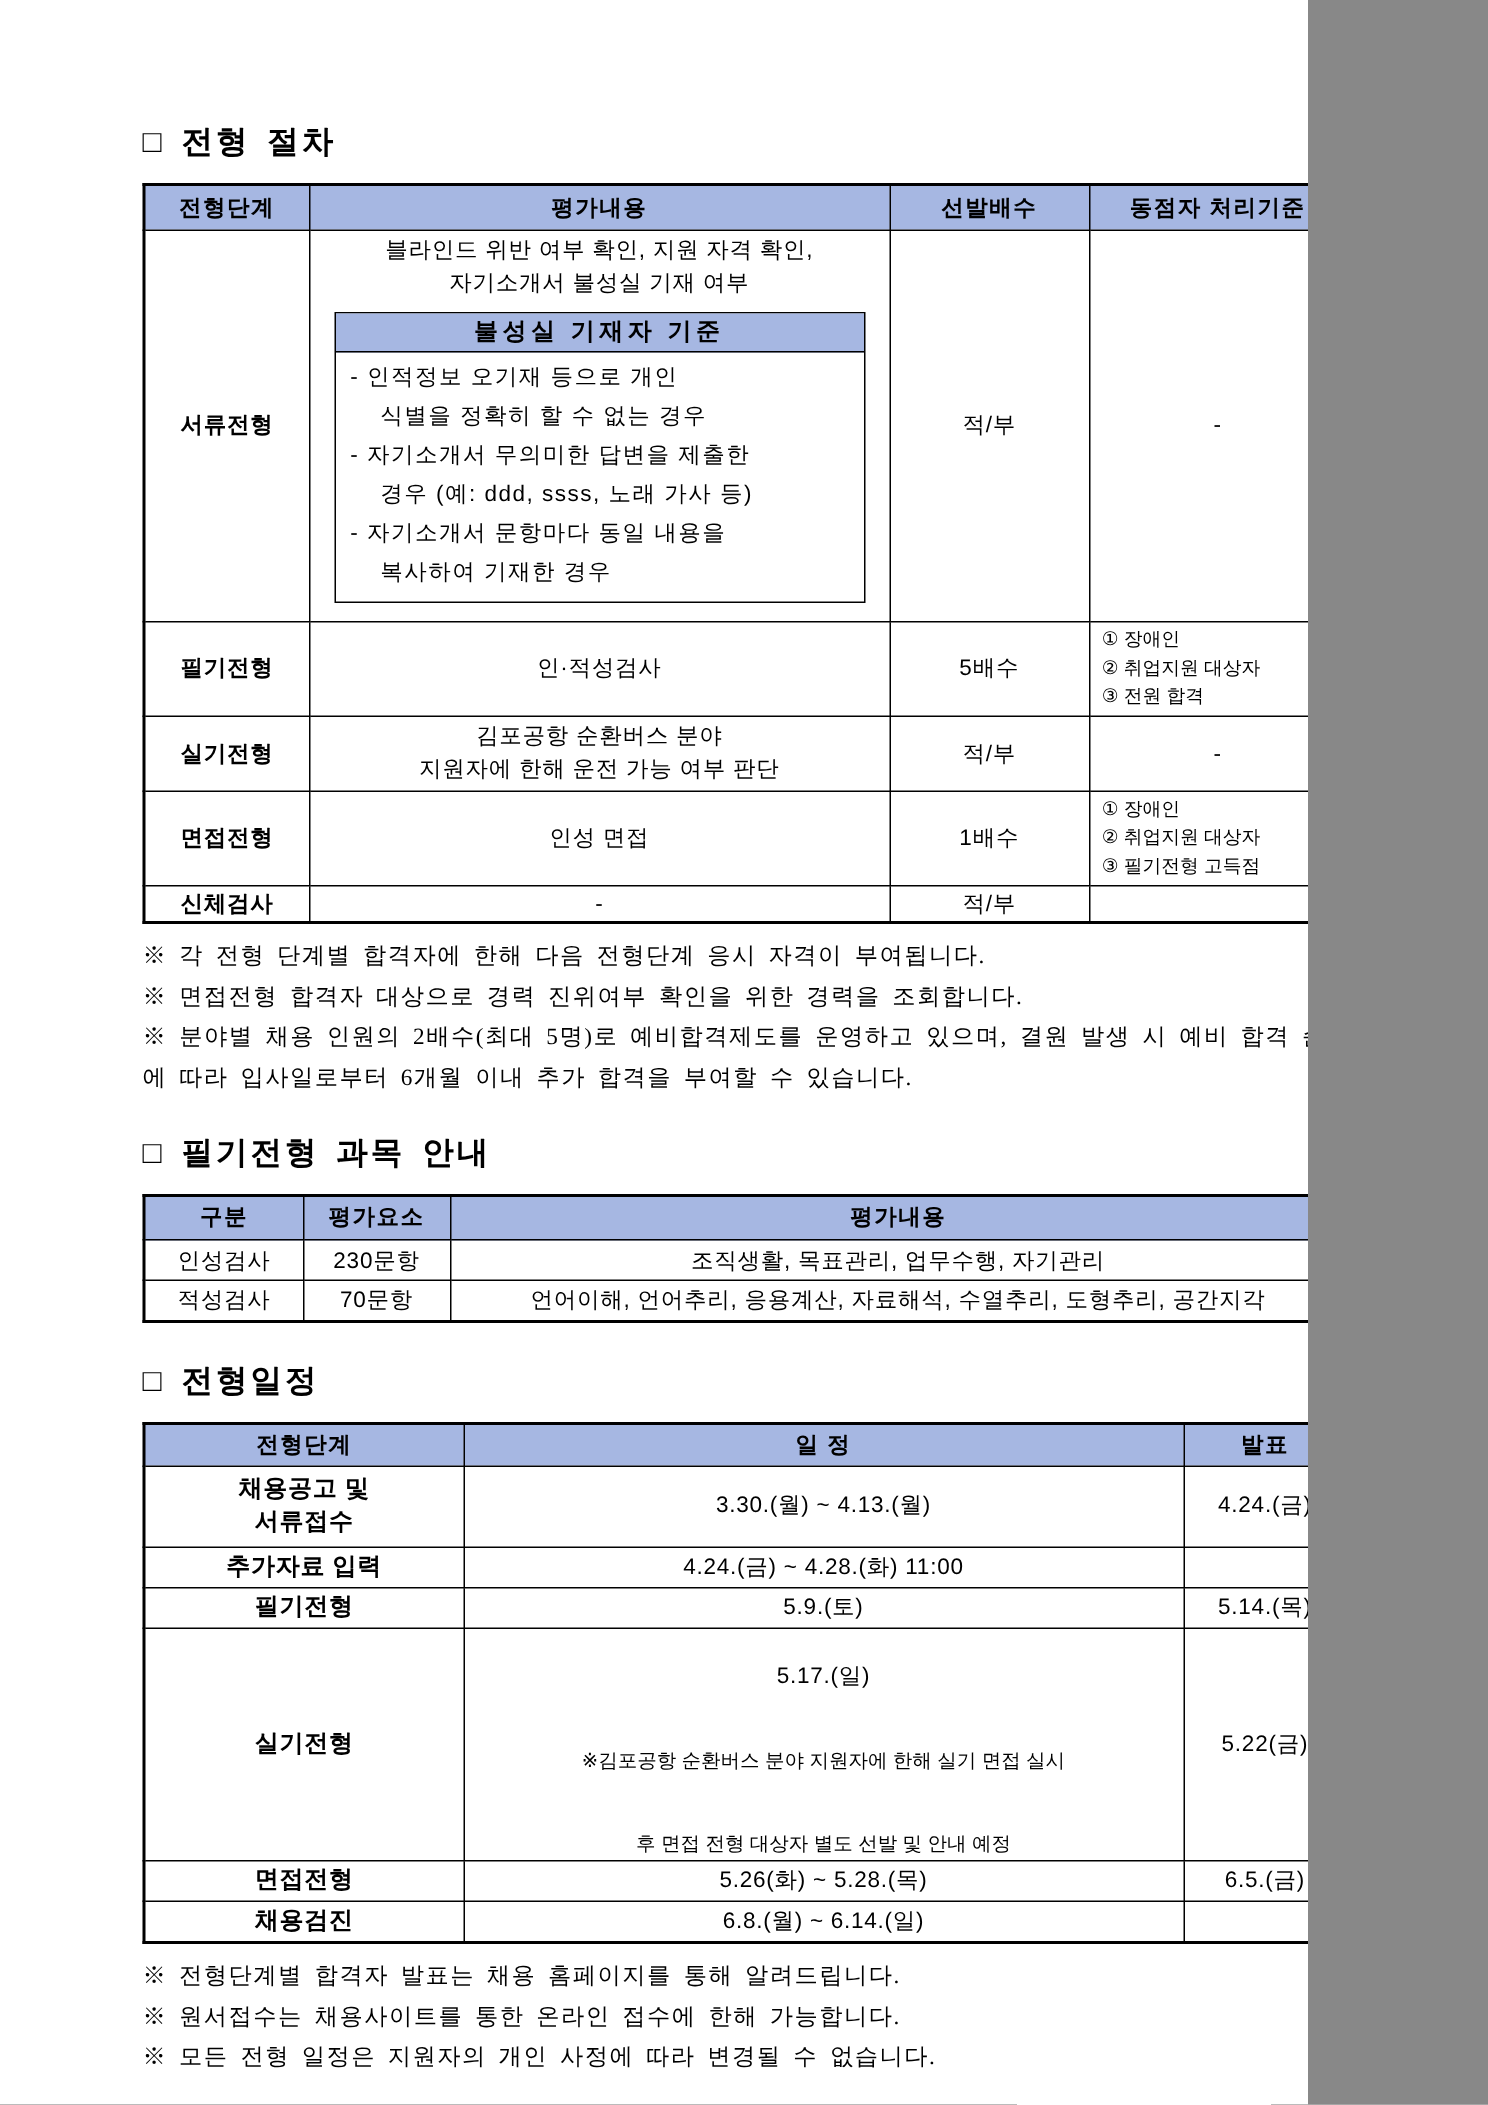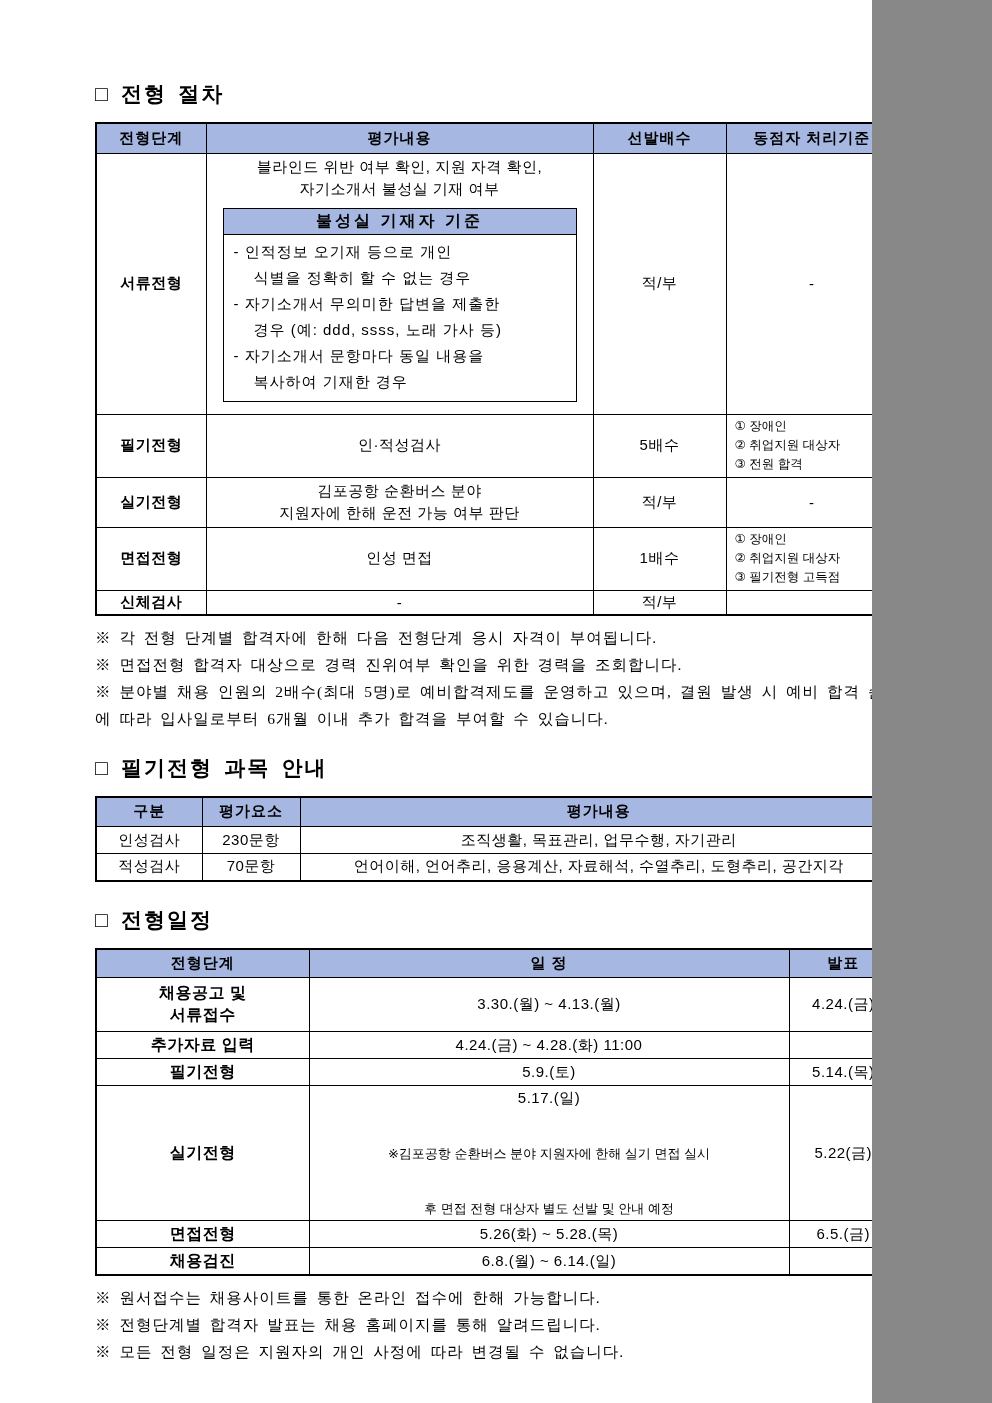--- a/index.html
+++ b/index.html
@@ -46,21 +46,21 @@
     font-family:"Liberation Serif","DejaVu Serif",serif;
     font-size:15.5px;line-height:27px;letter-spacing:1px;word-spacing:3px;
     text-align:justify;
   }
   
   .gap1{height:22px;} .gap2{height:24px;}
   
   .t3 td{line-height:22px;}
   .t3 td.stage{font-size:16px;text-align:center;}
   .t3 .subnote{font-size:13px;line-height:18px;letter-spacing:0;margin-top:37px;}
-  .t3 .sched-main{font-size:15px;line-height:20px;}
+  .t3 .sched-main{font-size:15px;line-height:20px;margin-top:20px;}
 </style>
 </head>
 <body>
 
 <div class="page">
   <div class="content">
 
     <div class="sec-title">□ 전형 절차</div>
 
     <table class="t1">
@@ -220,19 +220,19 @@
       </tr>
       <tr style="height:26px">
         <td class="stage">채용검진</td>
         <td>6.8.(월)  ~  6.14.(일)</td>
         <td></td>
       </tr>
     </tbody>
       </table>
 
     <div class="notes">
+      <div class="note-line">※ 전형단계별 합격자 발표는 채용 홈페이지를 통해 알려드립니다.</div>
       <div class="note-line">※ 원서접수는 채용사이트를 통한 온라인 접수에 한해 가능합니다.</div>
-      <div class="note-line">※ 전형단계별 합격자 발표는 채용 홈페이지를 통해 알려드립니다.</div>
       <div class="note-line">※ 모든 전형 일정은 지원자의 개인 사정에 따라 변경될 수 없습니다.</div>
     </div>
 
   </div>
 </div>
 
 </body></html>

